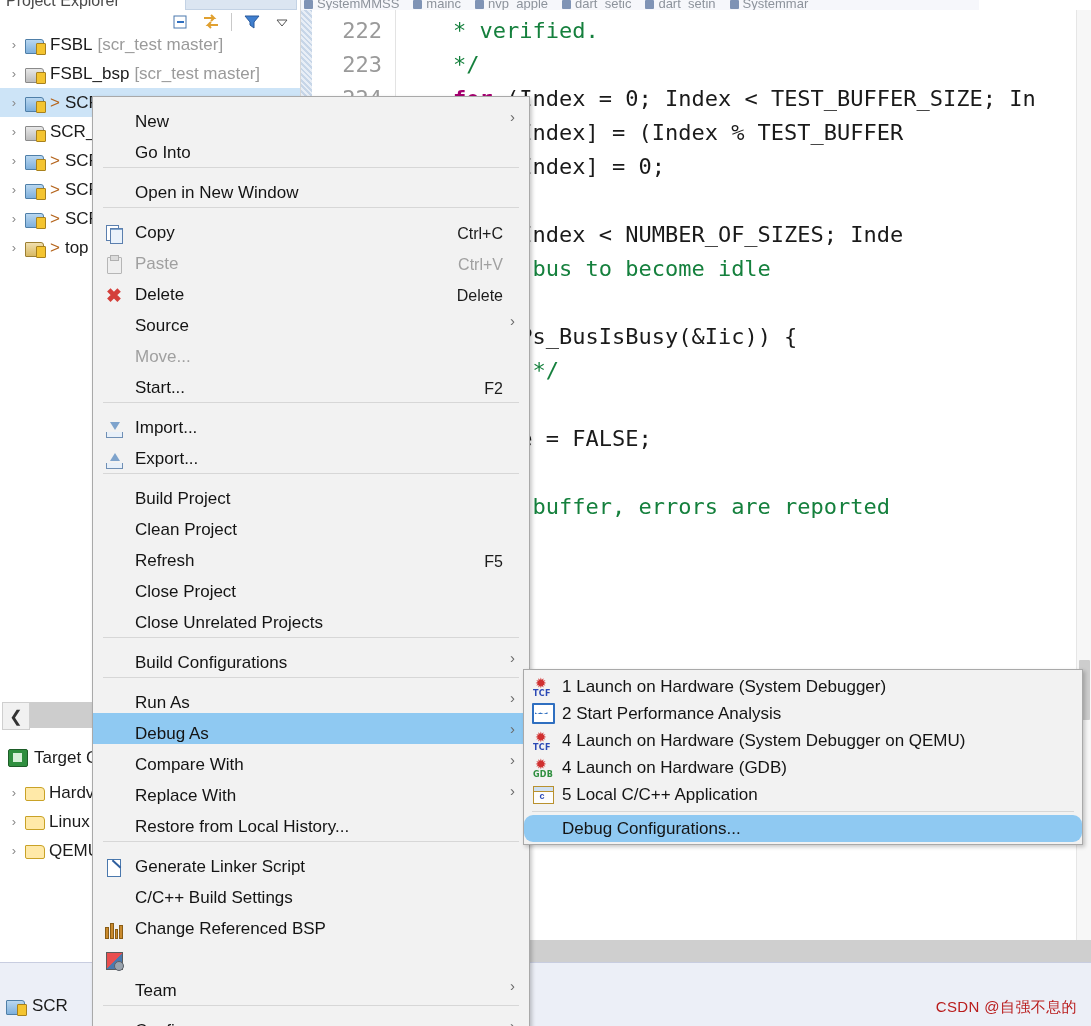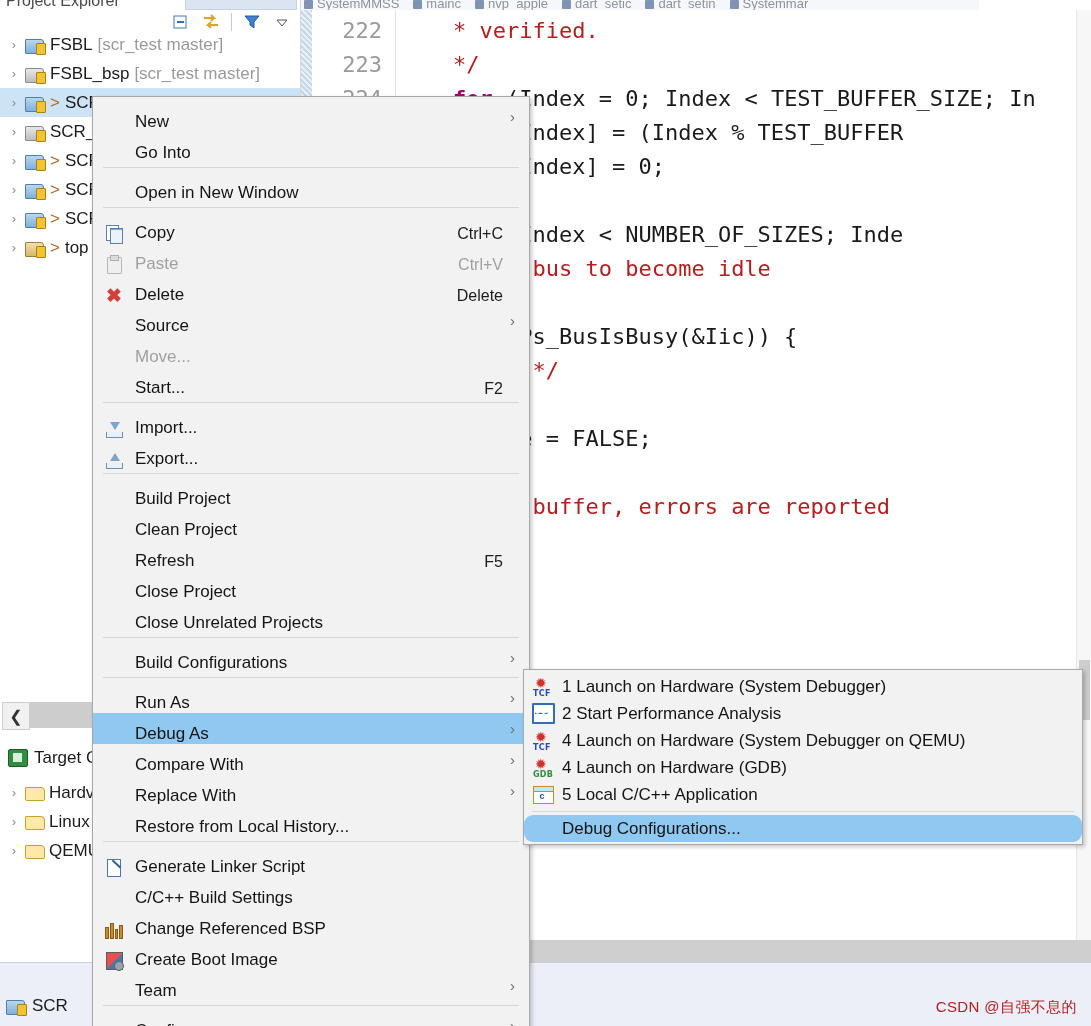--- a/index.html
+++ b/index.html
@@ -42,21 +42,21 @@
     position:absolute;left:0;height:34px;line-height:34px;white-space:pre;
     font-family:"DejaVu Sans Mono","Liberation Mono",monospace;
     font-size:22px;
   }
   .lineno{
     position:absolute;width:82px;text-align:right;
     color:#9a9a9a;font-family:"DejaVu Sans Mono","Liberation Mono",monospace;
     font-size:22px;height:34px;line-height:34px;
   }
   .tok-kw{color:#a4006f;font-weight:bold;}
-  .tok-cm{color:#b91c1c;}
+  .tok-cm{color:#15803d;}
   .tok-pl{color:#1a1a1a;}
   .tok-sel{background:#d4d4d4;}
 
   
   .ed-scroll{
     position:absolute;right:0;top:0;width:14px;height:930px;background:#f7f7f7;
     border-left:1px solid #e6e6e6;
   }
   .ed-thumb{position:absolute;right:1px;top:650px;width:11px;height:60px;background:#cdcdcd;border-radius:1px;}
 
@@ -634,21 +634,20 @@
             <i style="height:8px"></i>
             <i style="height:12px"></i>
           </span>
         </span>
         <span class="lbl">Change Referenced BSP</span>
       </div>
       <div class="mi">
         <span class="micon">
           <span class="ic ic-boot"></span>
         </span>
-        <span class="lbl">Create Boot Image</span>
       </div>
       <div class="mi">
         <span class="micon"></span>
         <span class="lbl">Team</span>
         <span class="sub">›</span>
       </div>
       <div class="msep"></div>
       <div class="mi">
         <span class="micon"></span>
         <span class="lbl">Configure</span>

